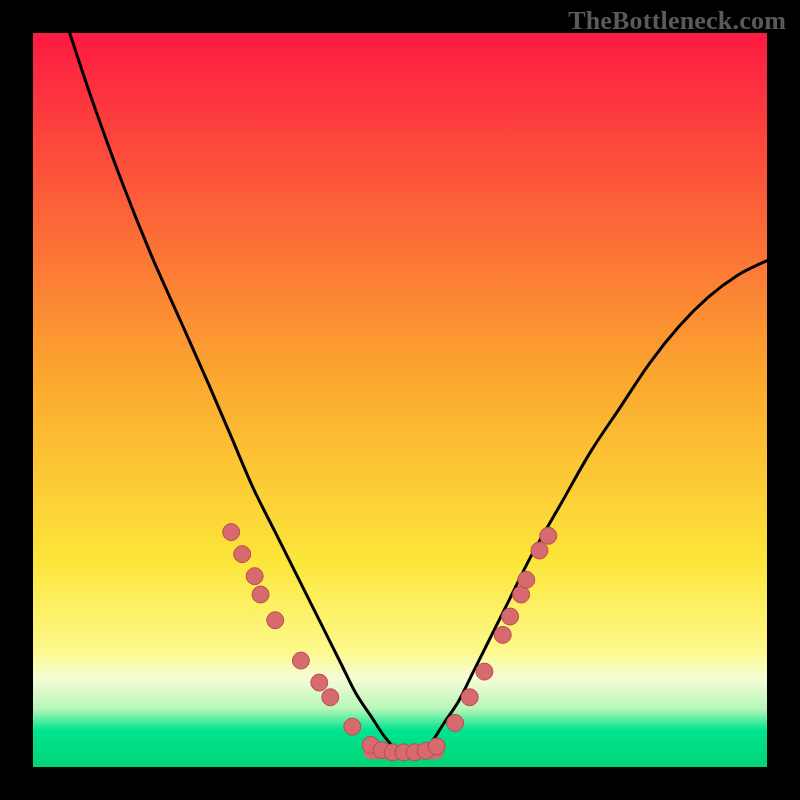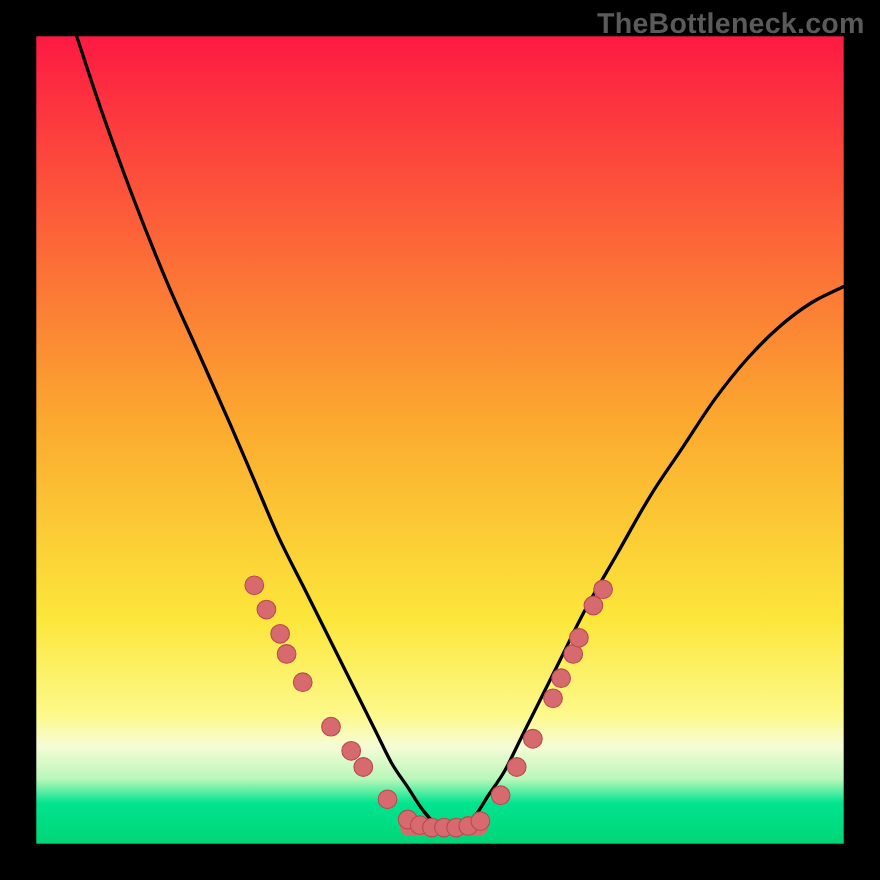--- a/index.html
+++ b/index.html
@@ -19,21 +19,21 @@
     width: 800px;
     height: 800px;
   }
   .watermark {
     position: absolute;
     top: 6px;
     right: 14px;
     font-size: 26px;
     font-weight: 600;
     color: #5a5a5a;
-    font-family: Liberation Sans, sans-serif;
+    font-family: Liberation Serif, serif;
     letter-spacing: 0.2px;
   }
 </style>
 </head>
 <body>
 
 <svg class="canvas" viewBox="0 0 800 800">
   <defs>
     <linearGradient id="bg-grad" x1="0" y1="0" x2="0" y2="1">
       <stop id="g0" offset="0%" stop-color="#fd1a42"></stop>

